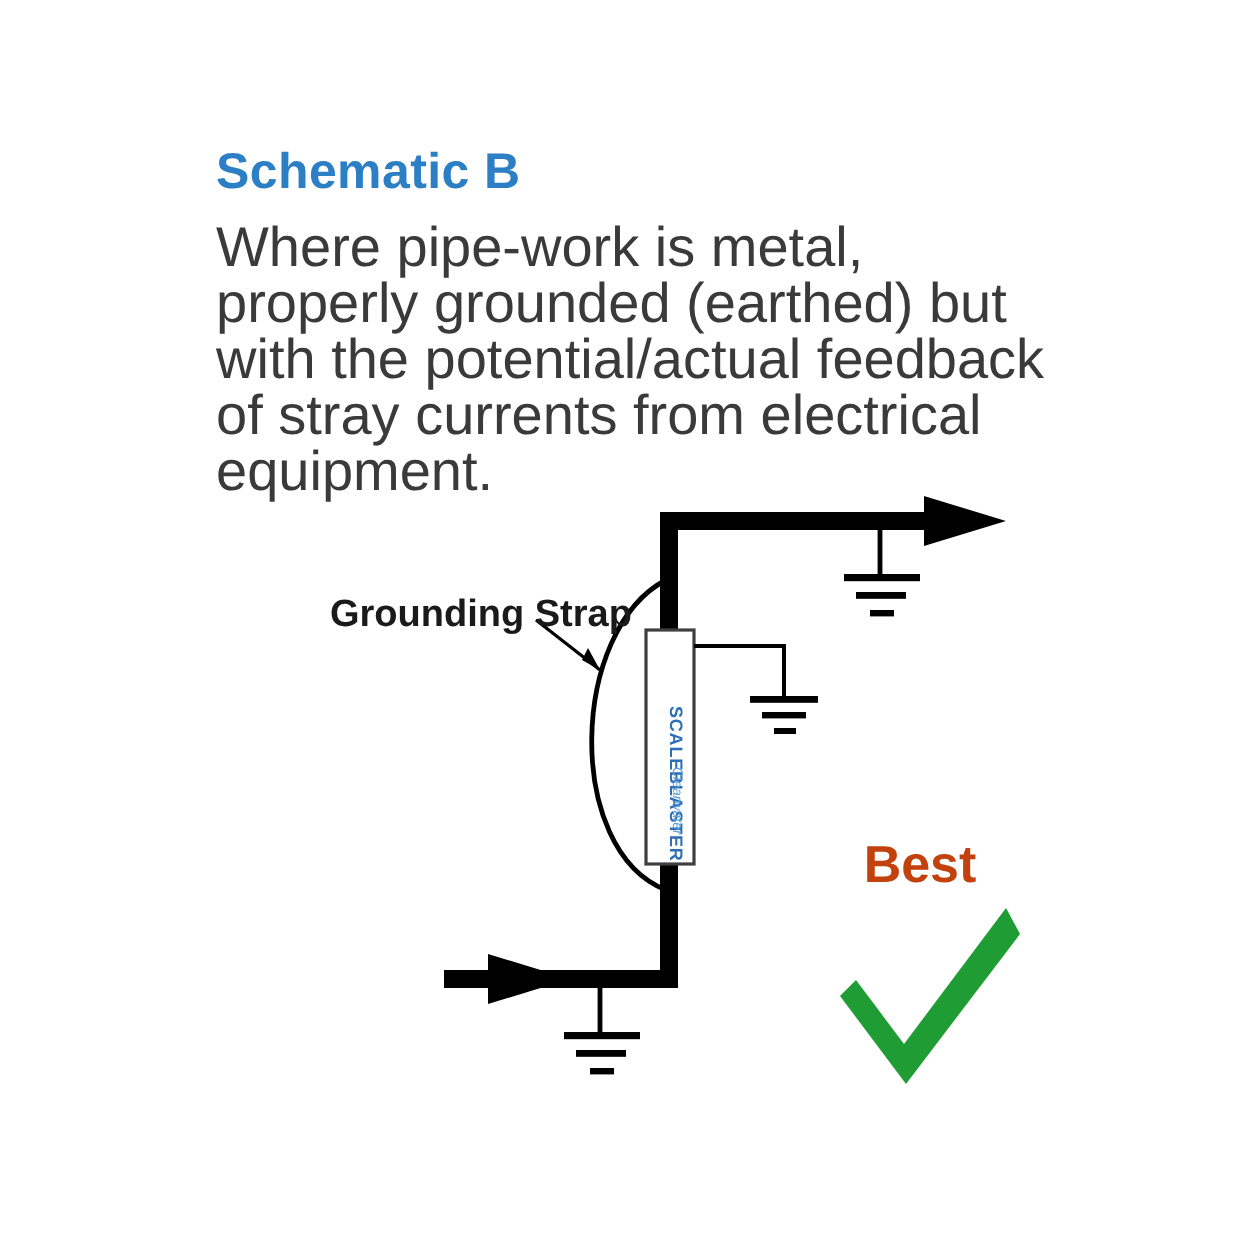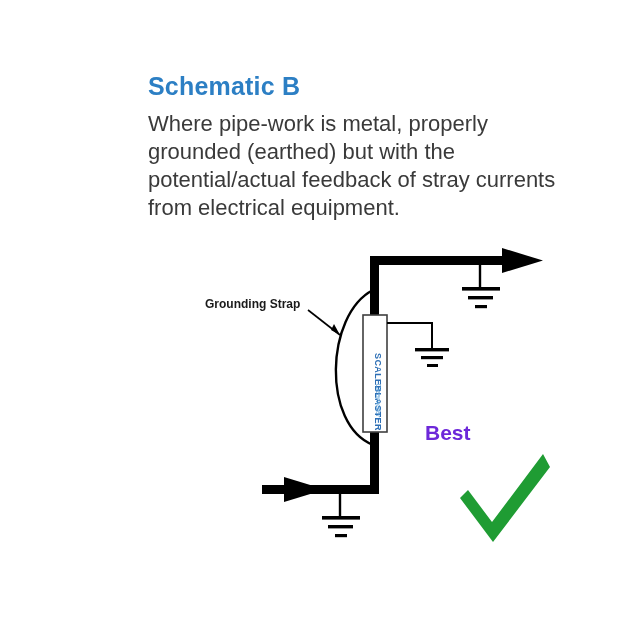--- a/index.html
+++ b/index.html
@@ -11,65 +11,64 @@
     height: 620px;
     background: #ffffff;
     font-family: "Liberation Sans", sans-serif;
     overflow: hidden;
   }
   #canvas {
     position: relative;
     width: 534px;
     height: 620px;
     background: #ffffff;
-    margin-left: 40px;
   }
   .title {
     position: absolute;
     left: 108px;
     top: 72px;
     font-size: 25px;
     font-weight: bold;
     color: #2c7fc4;
     letter-spacing: 0.2px;
   }
   .desc {
     position: absolute;
     left: 108px;
     top: 110px;
     width: 420px;
-    font-size: 22px;
+    font-size: 28px;
     line-height: 28px;
     color: #3a3a3a;
   }
   .diagram {
     position: absolute;
     left: 0;
     top: 230px;
     width: 620px;
     height: 390px;
   }
   .strap-label {
     position: absolute;
     left: 165px;
     top: 297px;
-    font-size: 12px;
+    font-size: 19px;
     font-weight: bold;
     color: #1a1a1a;
     white-space: nowrap;
   }
   .best-label {
     position: absolute;
     left: 385px;
     top: 420px;
     width: 150px;
-    text-align: left;
-    font-size: 21px;
+    text-align: center;
+    font-size: 26px;
     font-weight: bold;
-    color: #6d28d9;
+    color: #c2410c;
     line-height: 25px;
   }
   .unit-text {
     position: absolute;
     left: 331px;
     top: 355px;
     width: 14px;
     text-align: center;
     font-size: 9px;
     font-weight: bold;

